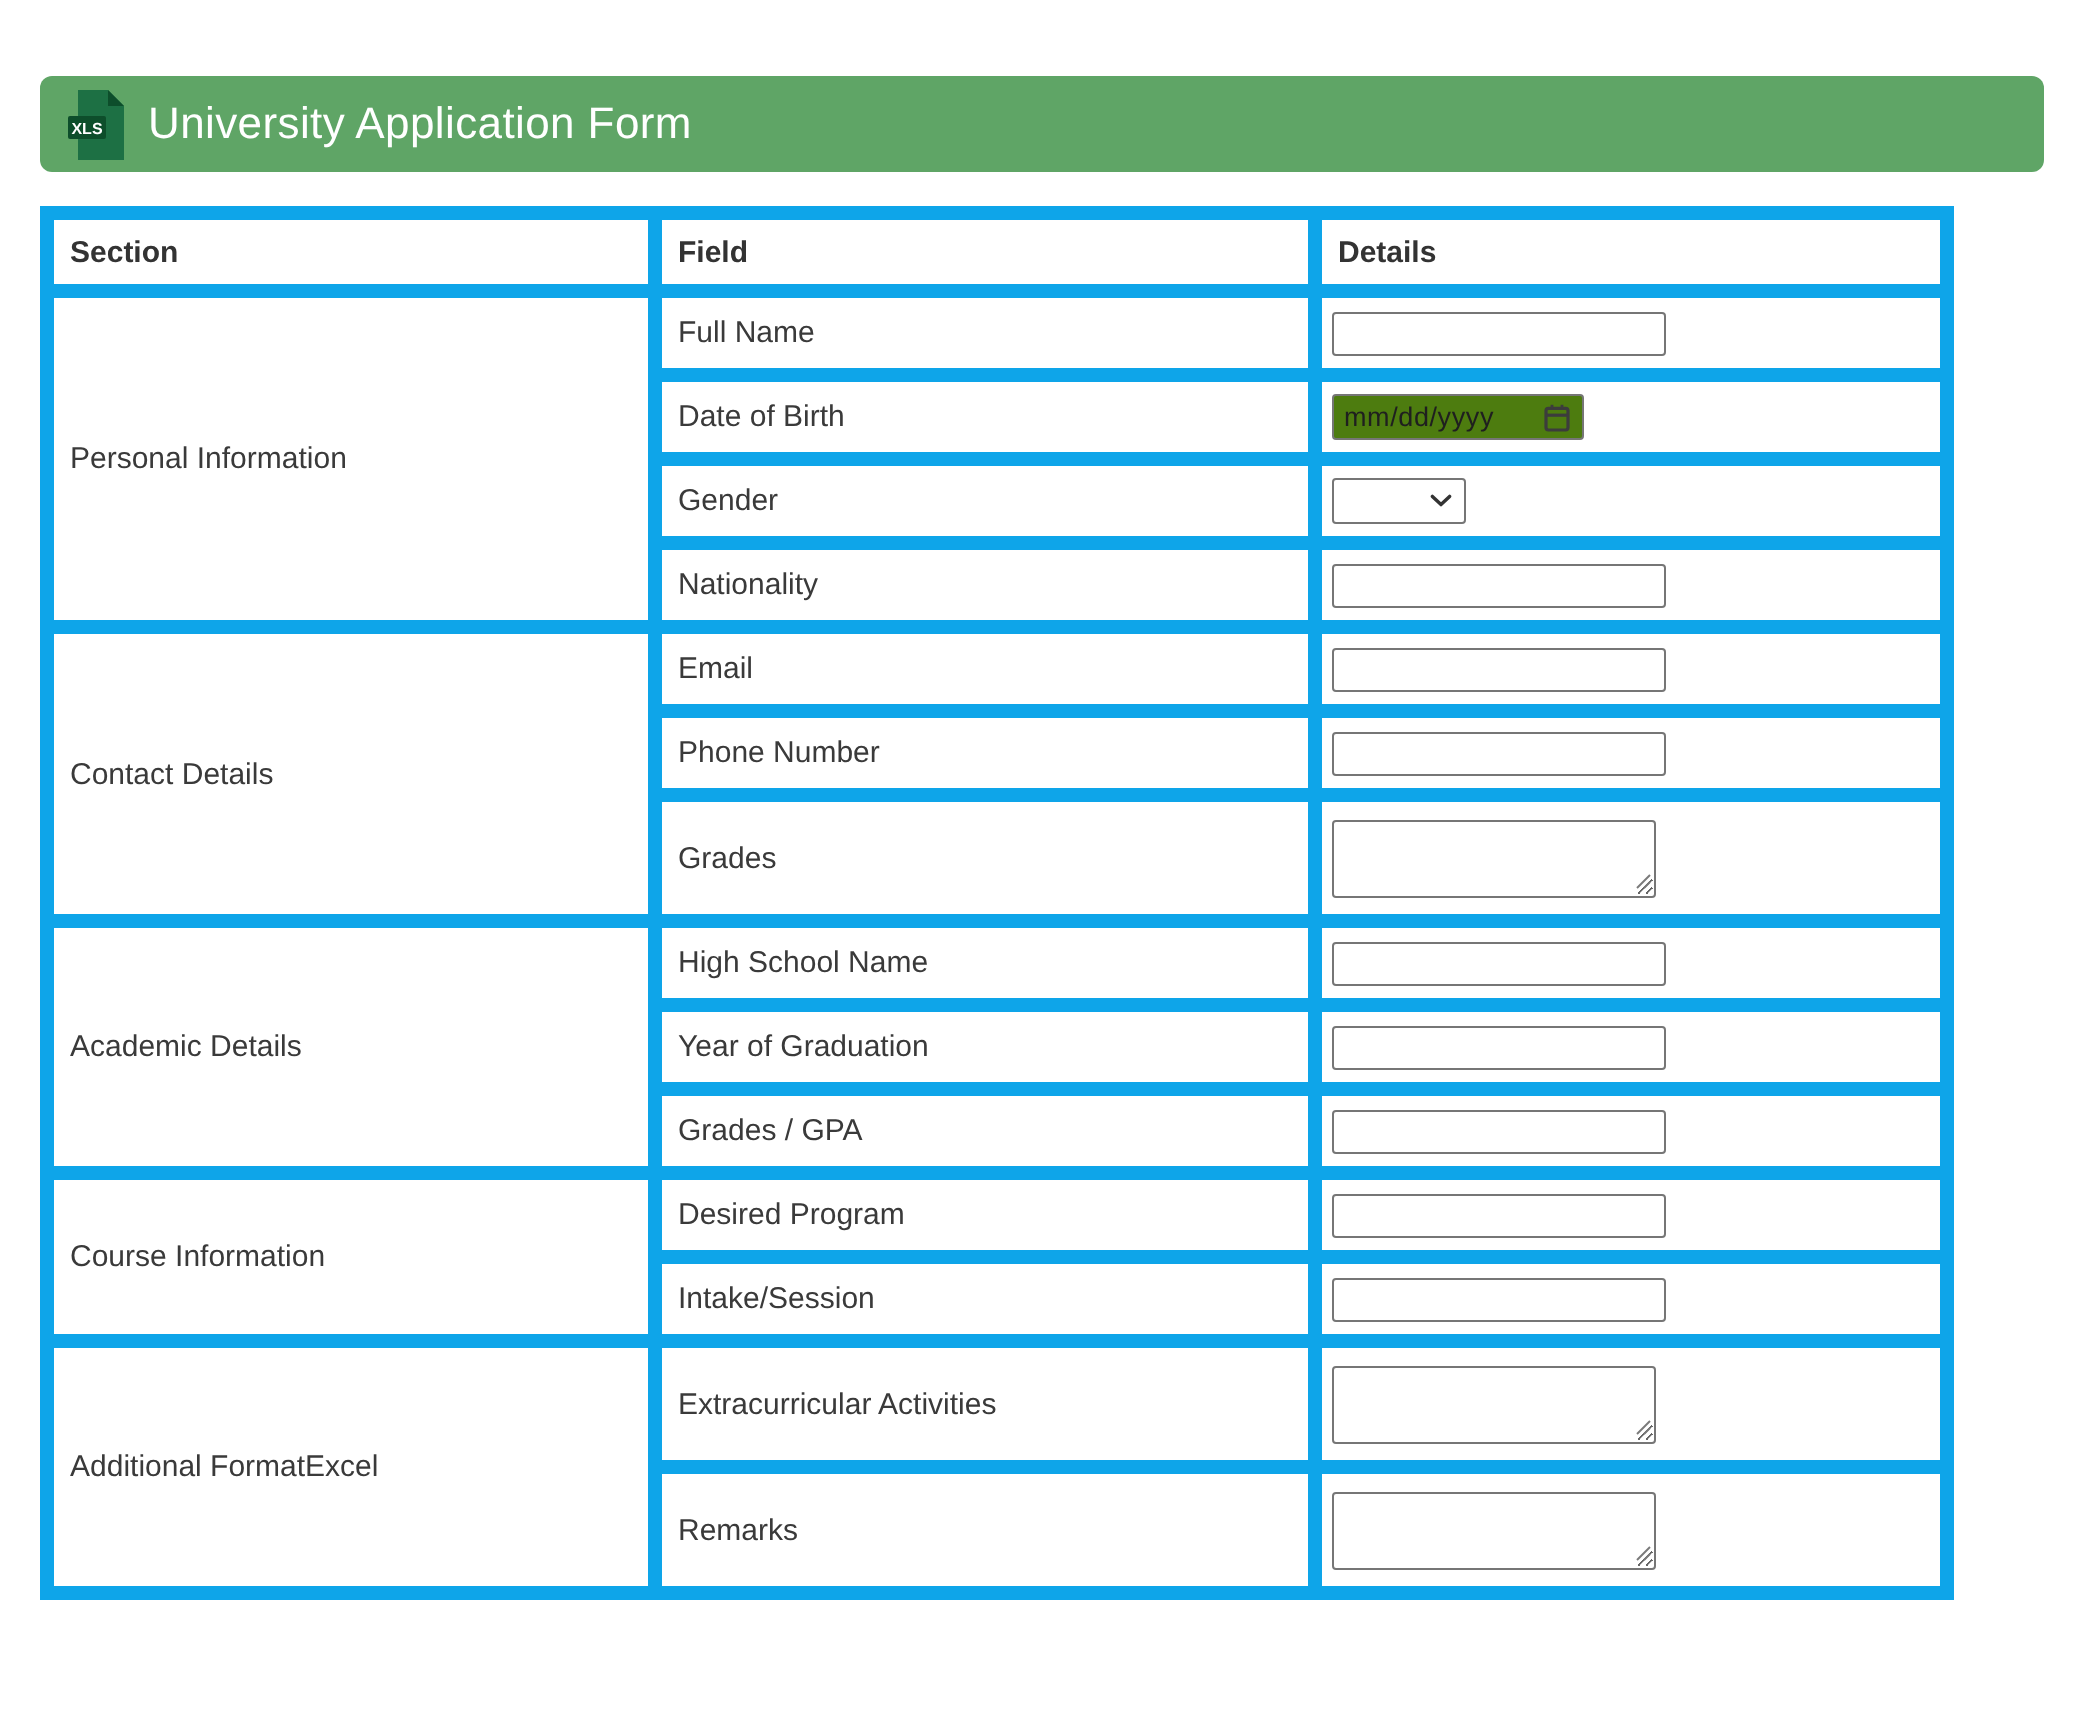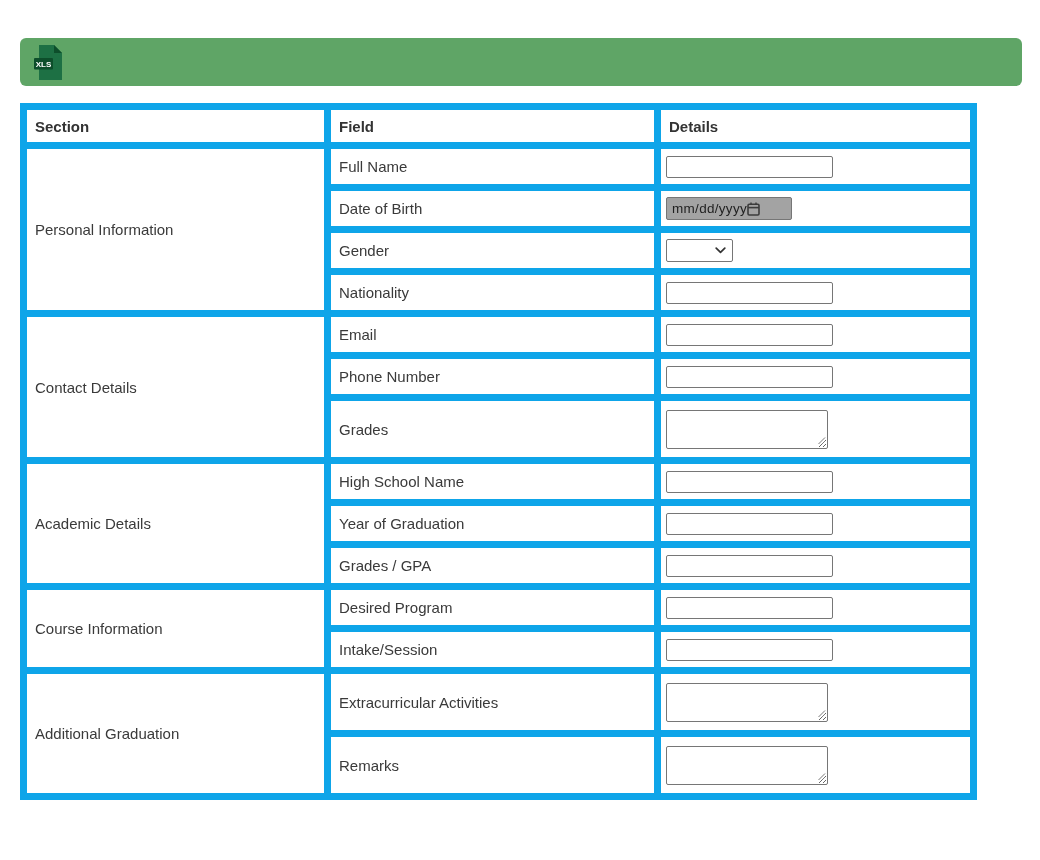--- a/index.html
+++ b/index.html
@@ -101,23 +101,24 @@
     right: 2px;
     bottom: 4px;
     pointer-events: none;
   }
   .ctl-date {
     box-sizing: border-box;
     width: 126px;
     height: 23px;
     border: 1px solid #767676;
     border-radius: 2px;
-    background: #a3a3a3;
+    background: #4d7c0f;
     display: flex;
     align-items: center;
+    justify-content: space-between;
     padding: 0 6px 0 5px;
     cursor: text;
   }
   .date-ph {
     font-size: 13.5px;
     color: #1f1f1f;
     letter-spacing: 0.3px;
     white-space: nowrap;
   }
   .ctl-select {
@@ -147,20 +148,21 @@
 
 <div class="page">
 
   <div class="header-bar">
     <svg class="xls-icon" viewBox="0 0 30 37" aria-hidden="true">
       <path d="M6 1 h15 l8 8 v27 H6 z" fill="#1d7044"></path>
       <path d="M21 1 l8 8 h-8 z" fill="#0d4e2b"></path>
       <rect x="1" y="14" width="19" height="11.5" rx="1" fill="#0d4e2b"></rect>
       <text x="10.5" y="23" font-size="8" font-weight="bold" fill="#ffffff" text-anchor="middle" font-family="Liberation Sans, sans-serif">XLS</text>
     </svg>
+    <span class="header-title">University Application Form</span>
   </div>
 
   <table class="form-table">
     <colgroup>
       <col style="width:304px">
       <col style="width:330px">
       <col style="width:316px">
     </colgroup>
     <thead>
       <tr>
@@ -258,21 +260,21 @@
             <input type="text" class="ctl-text" value="" style="">
           </td>
         </tr>
         <tr class="row">
           <td class="field-cell">Intake/Session</td>
           <td class="details-cell">
             <input type="text" class="ctl-text" value="" style="">
           </td>
         </tr>
         <tr class="row tall">
-          <td class="section-cell" rowspan="2">Additional Graduation</td>
+          <td class="section-cell" rowspan="2">Additional FormatExcel</td>
           <td class="field-cell">Extracurricular Activities</td>
           <td class="details-cell">
             <div class="ta-wrap">
               <textarea class="ctl-textarea" style=""></textarea>
               <svg width="9" height="9" viewBox="0 0 9 9" class="ta-grip">
                 <line x1="8" y1="1.5" x2="1.5" y2="8" stroke="#7a7a7a" stroke-width="1"></line>
                 <line x1="8" y1="5" x2="5" y2="8" stroke="#7a7a7a" stroke-width="1"></line>
               </svg>
             </div>
           </td>

